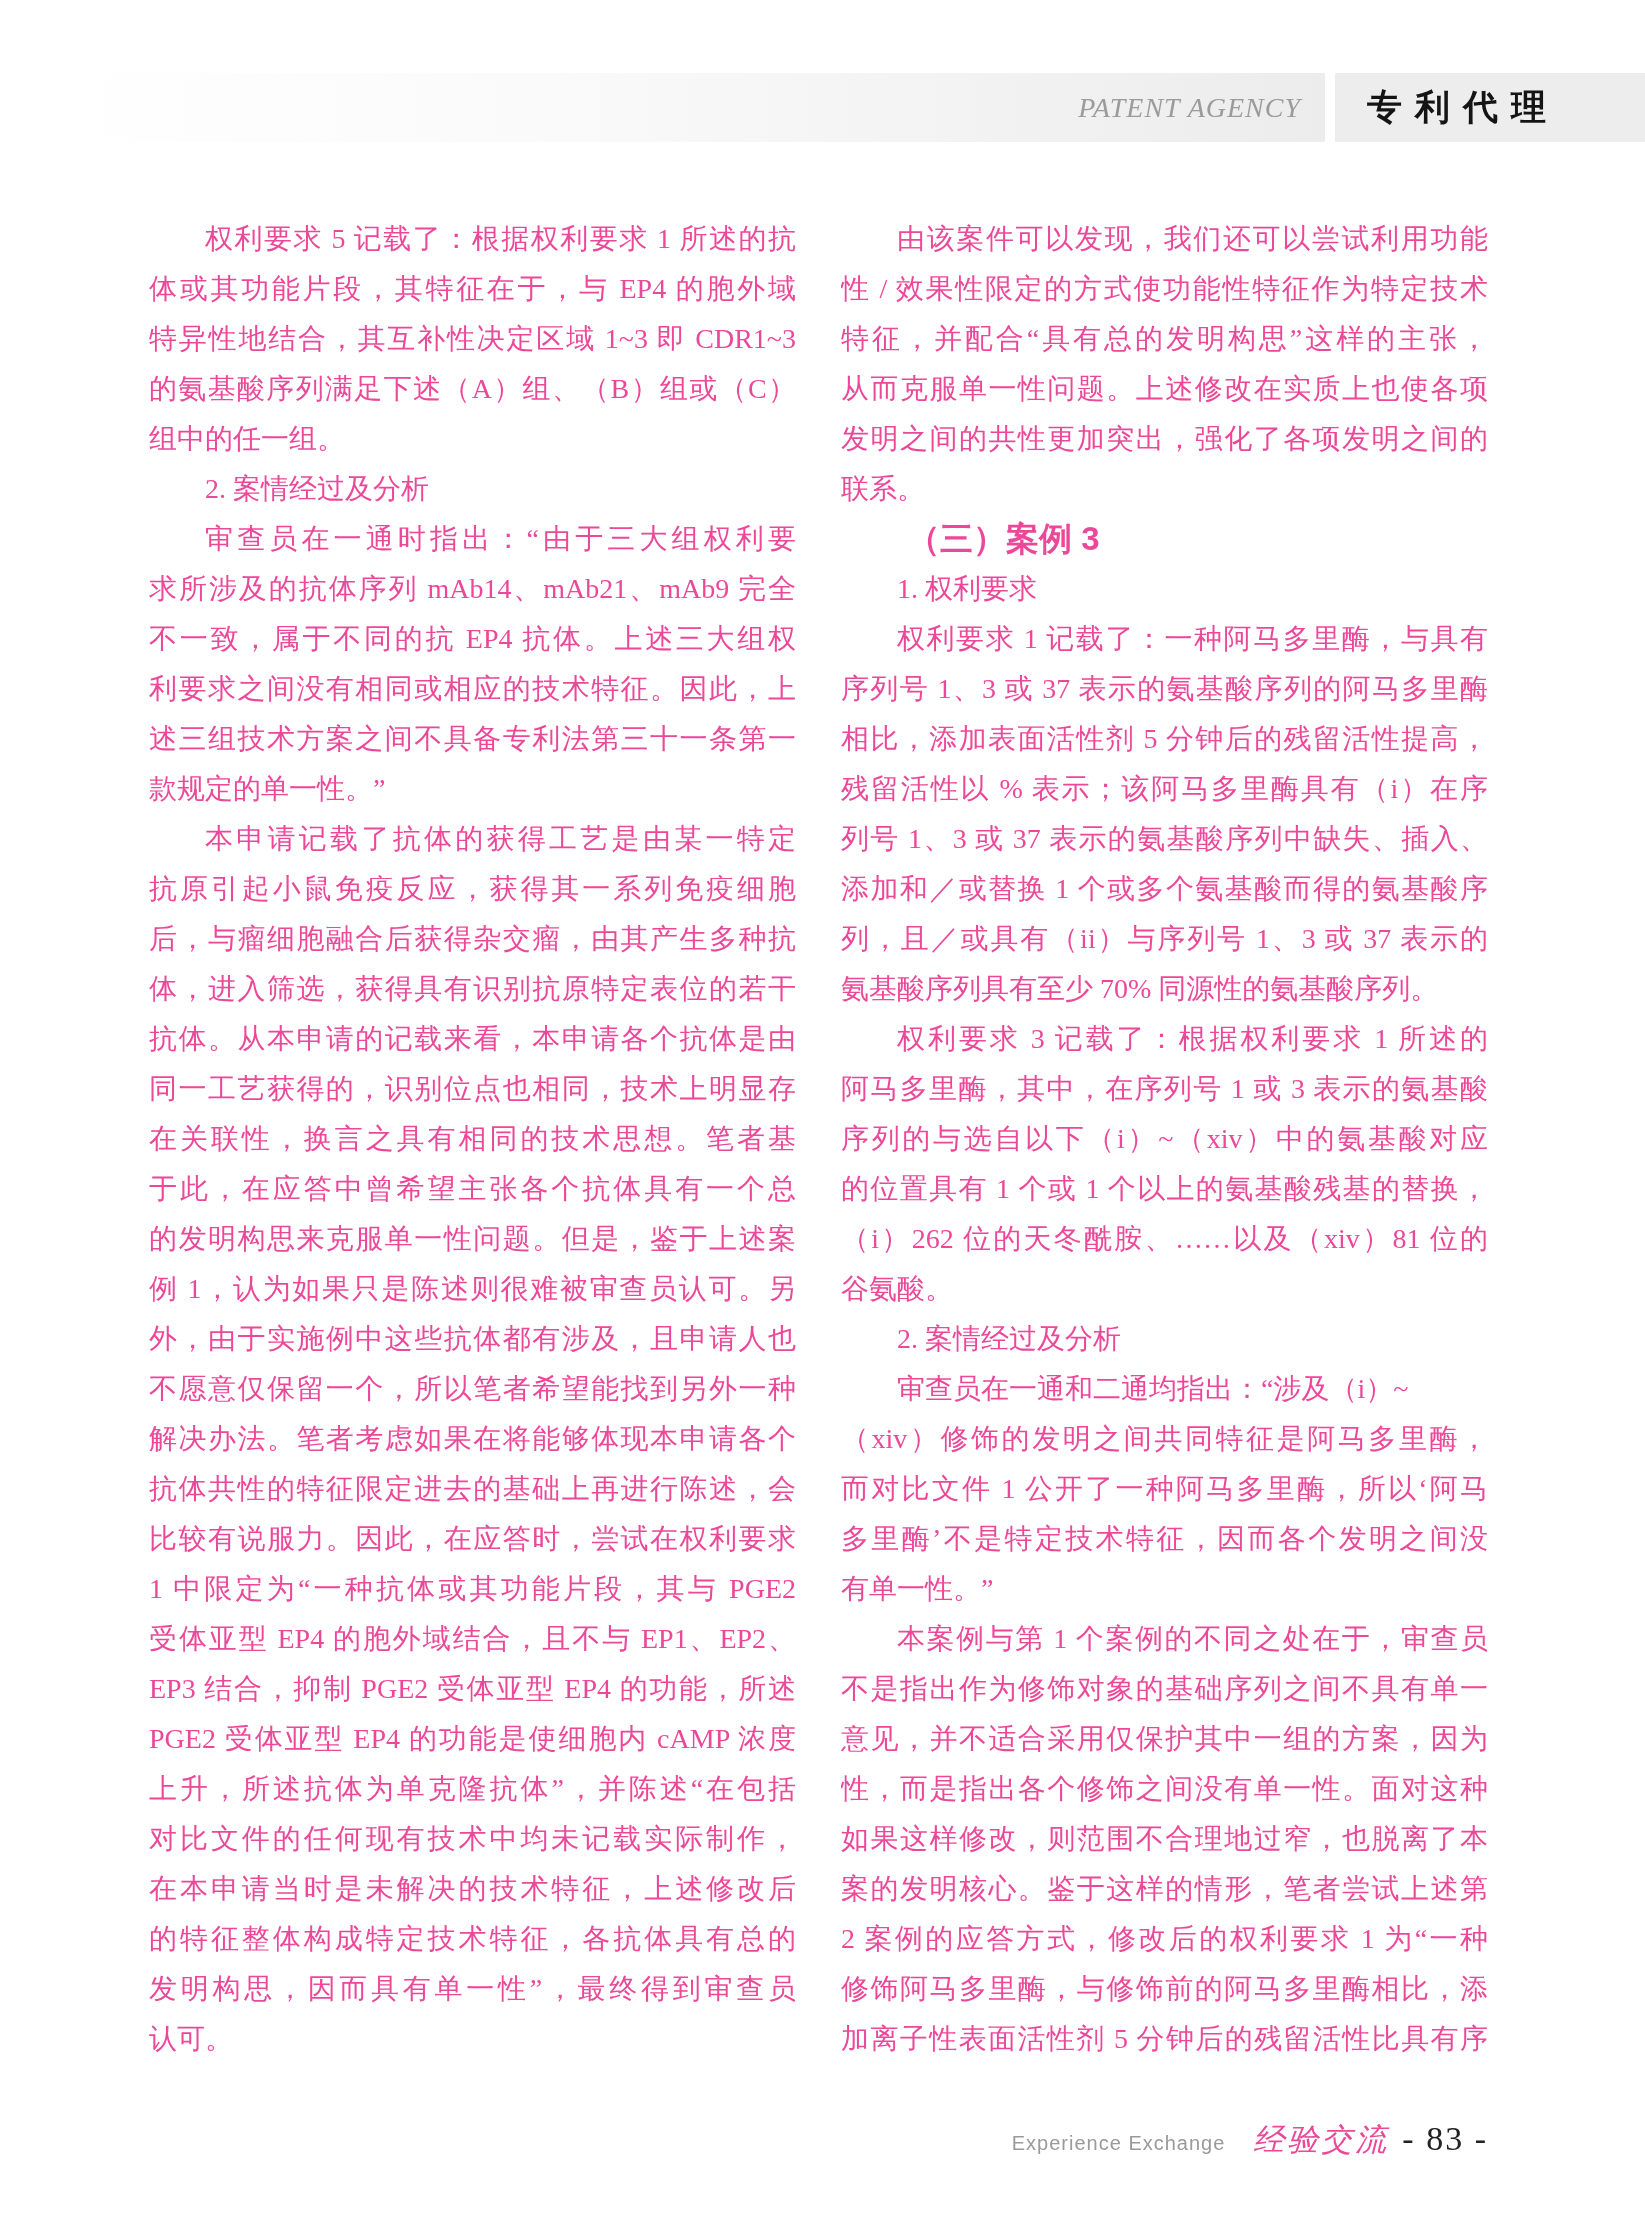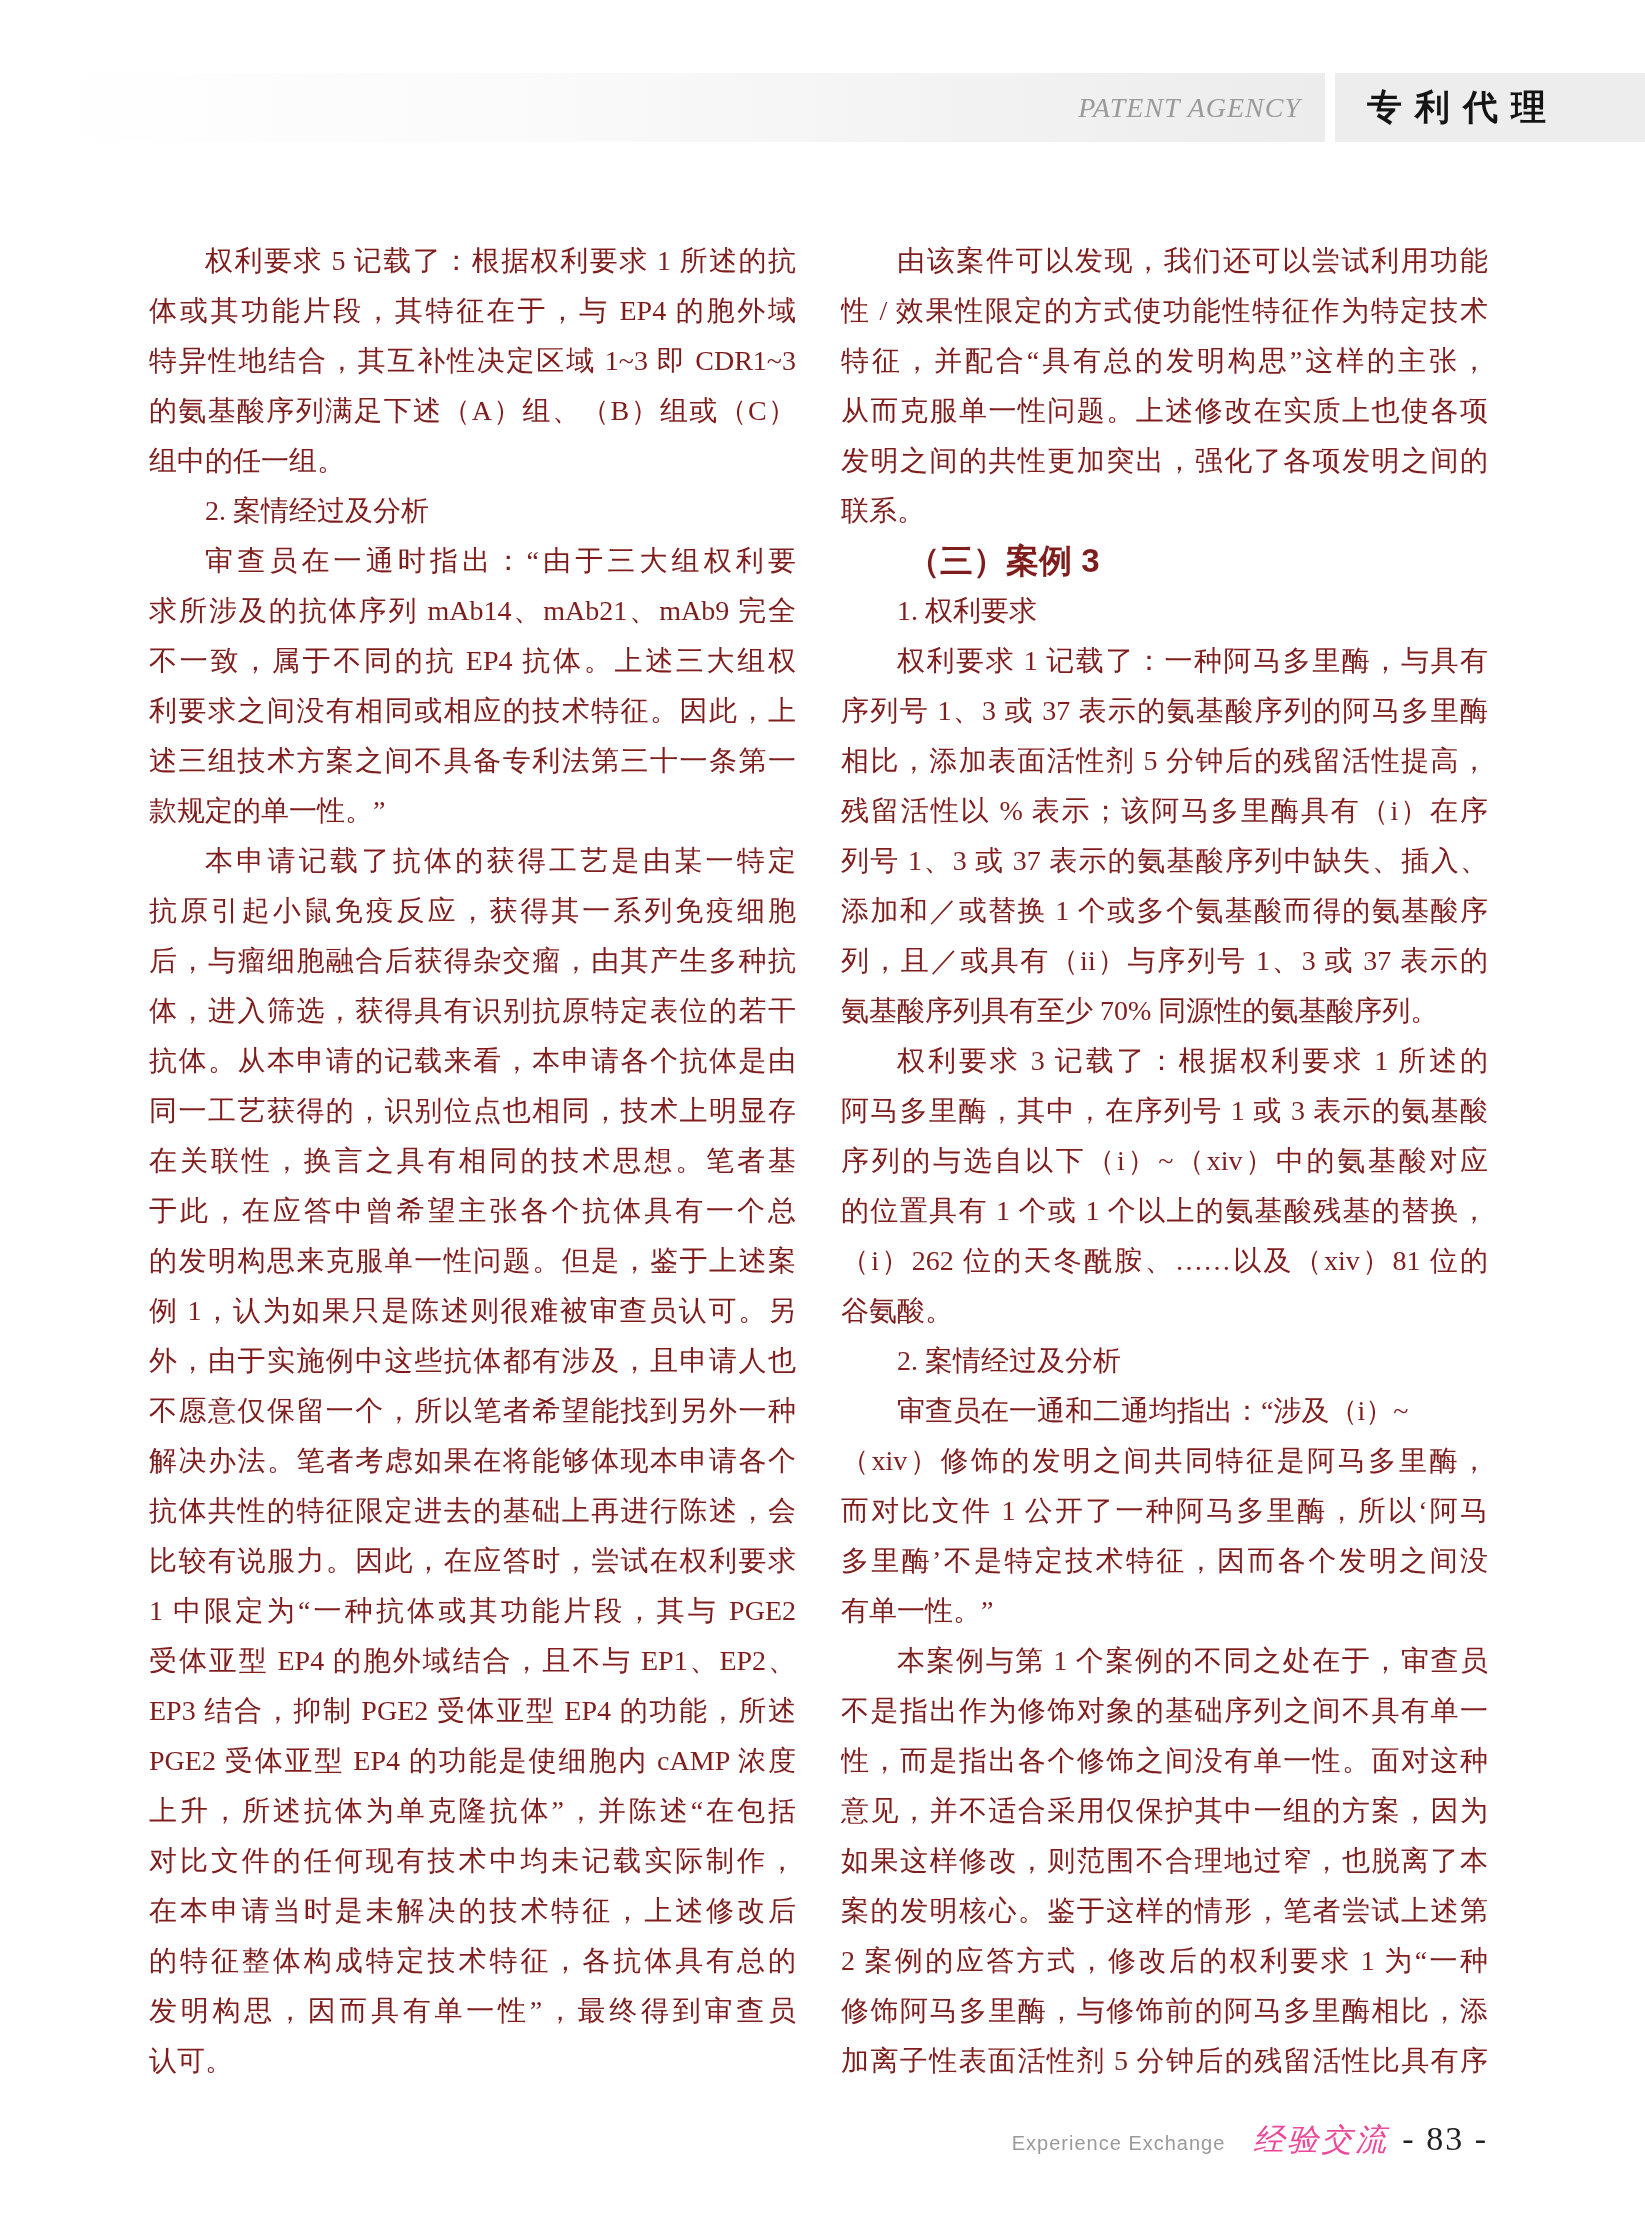--- a/index.html
+++ b/index.html
@@ -32,22 +32,22 @@
     padding-left: 32px; box-sizing: border-box;
   }
   .section-label {
     font-family: "Liberation Sans", "DejaVu Sans", sans-serif;
     font-weight: bold; color: #141414;
     font-size: 35px; letter-spacing: 13px; white-space: nowrap;
   }
 
   
   .column {
-    position: absolute; top: 236px; width: 647px;
-    font-size: 28px; line-height: 50px; color: #7f1d1d;
+    position: absolute; top: 214px; width: 647px;
+    font-size: 28px; line-height: 50px; color: #ec4899;
   }
   .col-left  { left: 149px; }
   .col-right { left: 841px; }
   .line {
     height: 50px; overflow: hidden;
     text-align: justify; text-align-last: justify;
   }
   .line.end    { text-align: left; text-align-last: auto; }
   .line.indent { text-indent: 2em; }
   .line.bold   {
@@ -149,22 +149,22 @@
     <div class="line">（i）262 位的天冬酰胺、……以及（xiv）81 位的</div>
     <div class="line end">谷氨酸。</div>
     <div class="line indent end">2. 案情经过及分析</div>
     <div class="line indent end">审查员在一通和二通均指出：“涉及（i）~</div>
     <div class="line">（xiv）修饰的发明之间共同特征是阿马多里酶，</div>
     <div class="line">而对比文件 1 公开了一种阿马多里酶，所以‘阿马</div>
     <div class="line">多里酶’不是特定技术特征，因而各个发明之间没</div>
     <div class="line end">有单一性。”</div>
     <div class="line indent">本案例与第 1 个案例的不同之处在于，审查员</div>
     <div class="line">不是指出作为修饰对象的基础序列之间不具有单一</div>
+    <div class="line">意见，并不适合采用仅保护其中一组的方案，因为</div>
     <div class="line">性，而是指出各个修饰之间没有单一性。面对这种</div>
-    <div class="line">意见，并不适合采用仅保护其中一组的方案，因为</div>
     <div class="line">如果这样修改，则范围不合理地过窄，也脱离了本</div>
     <div class="line">案的发明核心。鉴于这样的情形，笔者尝试上述第</div>
     <div class="line">2 案例的应答方式，修改后的权利要求 1 为“一种</div>
     <div class="line">修饰阿马多里酶，与修饰前的阿马多里酶相比，添</div>
     <div class="line">加离子性表面活性剂 5 分钟后的残留活性比具有序</div>
   </div>
 
 <div class="footer">
   <span class="footer-en">Experience Exchange</span>
   <span class="footer-cn">经验交流</span>

